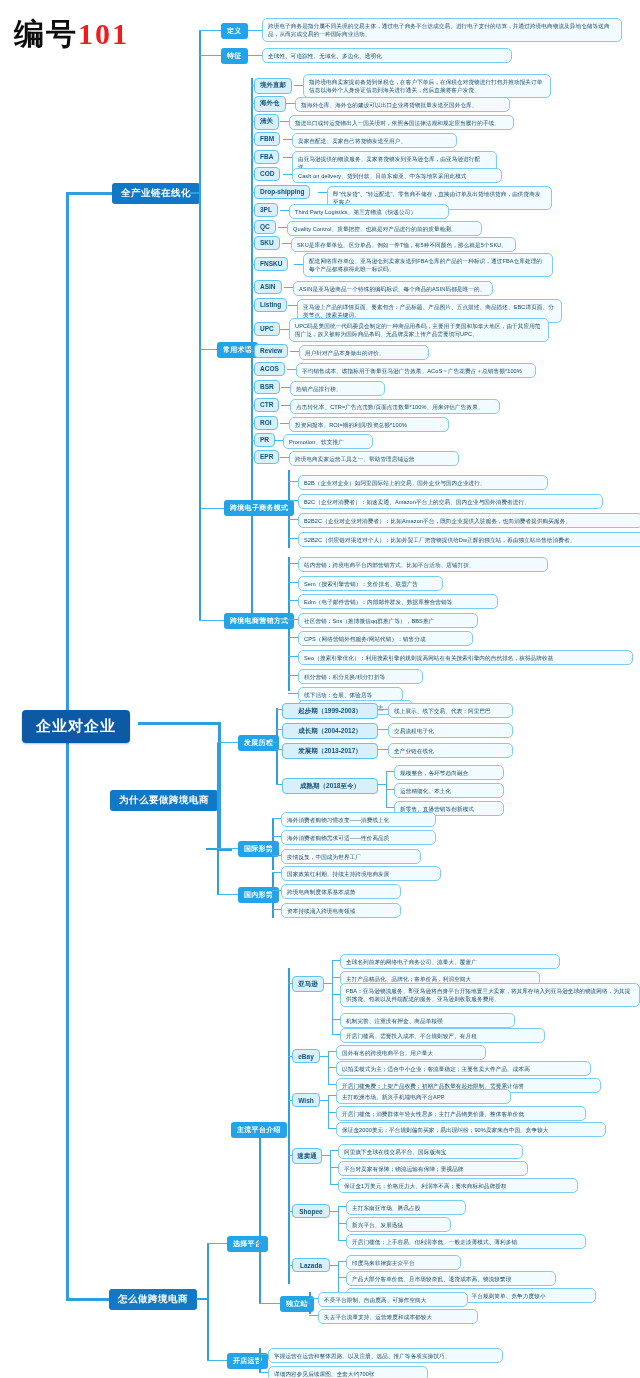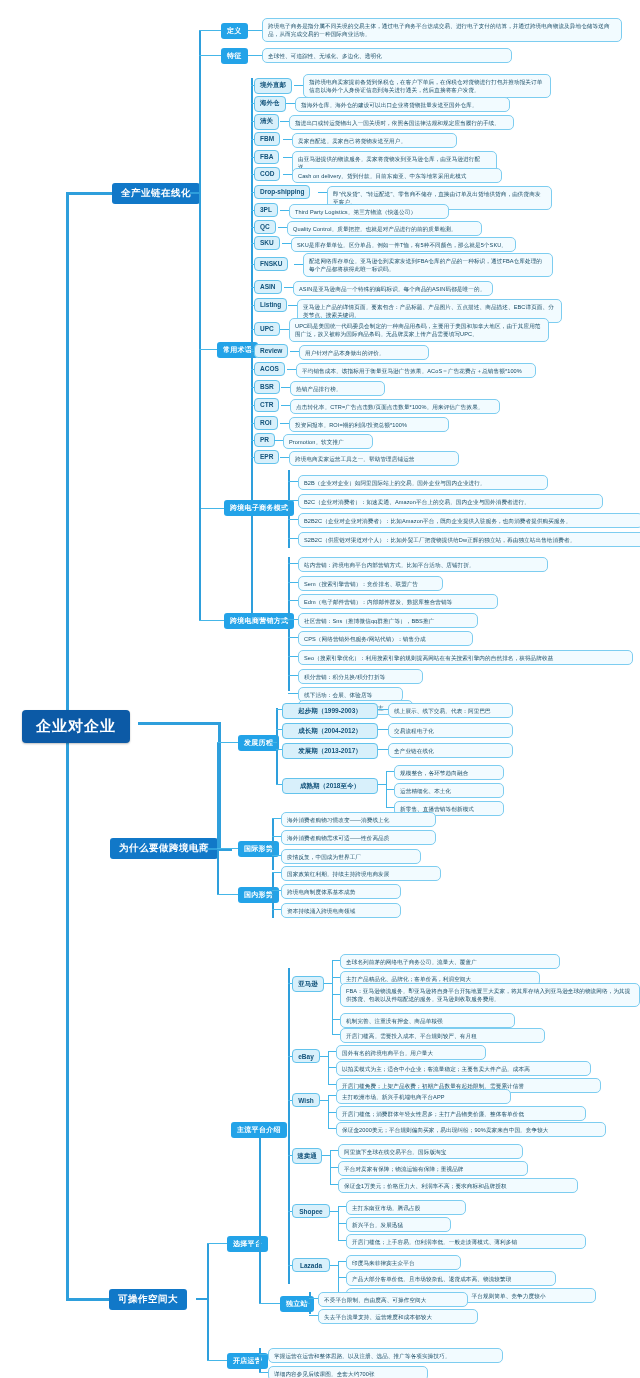--- a/index.html
+++ b/index.html
@@ -100,37 +100,40 @@
   .ln-thick-h { height: 3px; background: #2e9fdc; }
   .ln-thick-v { width: 3px; background: #2e9fdc; }
   .ln-mid-h { height: 2px; background: #2e9fdc; }
   .ln-mid-v { width: 2px; background: #2e9fdc; }
 </style>
 </head>
 <body>
 
 <div id="page">
 
+  <div id="title">
+    <span class="t-black">编号</span><span class="t-red">101</span>
+  </div>
 
   <div class="ln ln-thick-h" style="left:138px; top:722px; width:82px;"></div>
 
   <div class="ln ln-thick-v" style="left:66px; top:192px; height:1108px;"></div>
   <div class="ln ln-thick-h" style="left:66px; top:192px; width:52px;"></div>
   <div class="ln ln-thick-h" style="left:66px; top:1298px; width:48px;"></div>
   <div class="ln ln-thick-v" style="left:218px; top:722px; height:0px;"></div>
   <div class="ln ln-thick-h" style="left:138px; top:848px; width:0px;"></div>
   <div class="ln ln-thick-v" style="left:218px; top:722px; height:126px;"></div>
   <div class="ln ln-thick-h" style="left:218px; top:848px; width:14px;"></div>
   <div class="ln ln-thick-v" style="left:66px; top:722px; height:0px;"></div>
 
   <div class="node n-root" style="left:22px; top:710px;">企业对企业</div>
 
   <div class="node n-l1" style="left:112px; top:183px;">全产业链在线化</div>
-  <div class="node n-l1" style="left:110px; top:838px;text-align:right;">为什么要做跨境电商</div>
-  <div class="node n-l1" style="left:109px; top:1289px;">可操作空间大</div>
+  <div class="node n-l1" style="left:110px; top:790px;text-align:right;">为什么要做跨境电商</div>
+  <div class="node n-l1" style="left:109px; top:1289px;">怎么做跨境电商</div>
 
   <div class="ln ln-mid-h" style="left:190px; top:192px; width:10px;"></div>
   <div class="ln ln-mid-v" style="left:199px; top:30px; height:480px;"></div>
 
   <div class="ln ln-h" style="left:199px; top:30px; width:23px;"></div>
   <div class="node n-l2" style="left:221px; top:23px;">定义</div>
   <div class="ln ln-h" style="left:248px; top:30px; width:15px;"></div>
   <div class="node n-leaf two" style="left:262px; top:18px; width:360px;">跨境电子商务是指分属不同关境的交易主体，通过电子商务平台达成交易、进行电子支付的结算，并通过跨境电商物流及异地仓储等送商品，从而完成交易的一种国际商业活动。</div>
 
   <div class="ln ln-h" style="left:199px; top:55px; width:23px;"></div>

